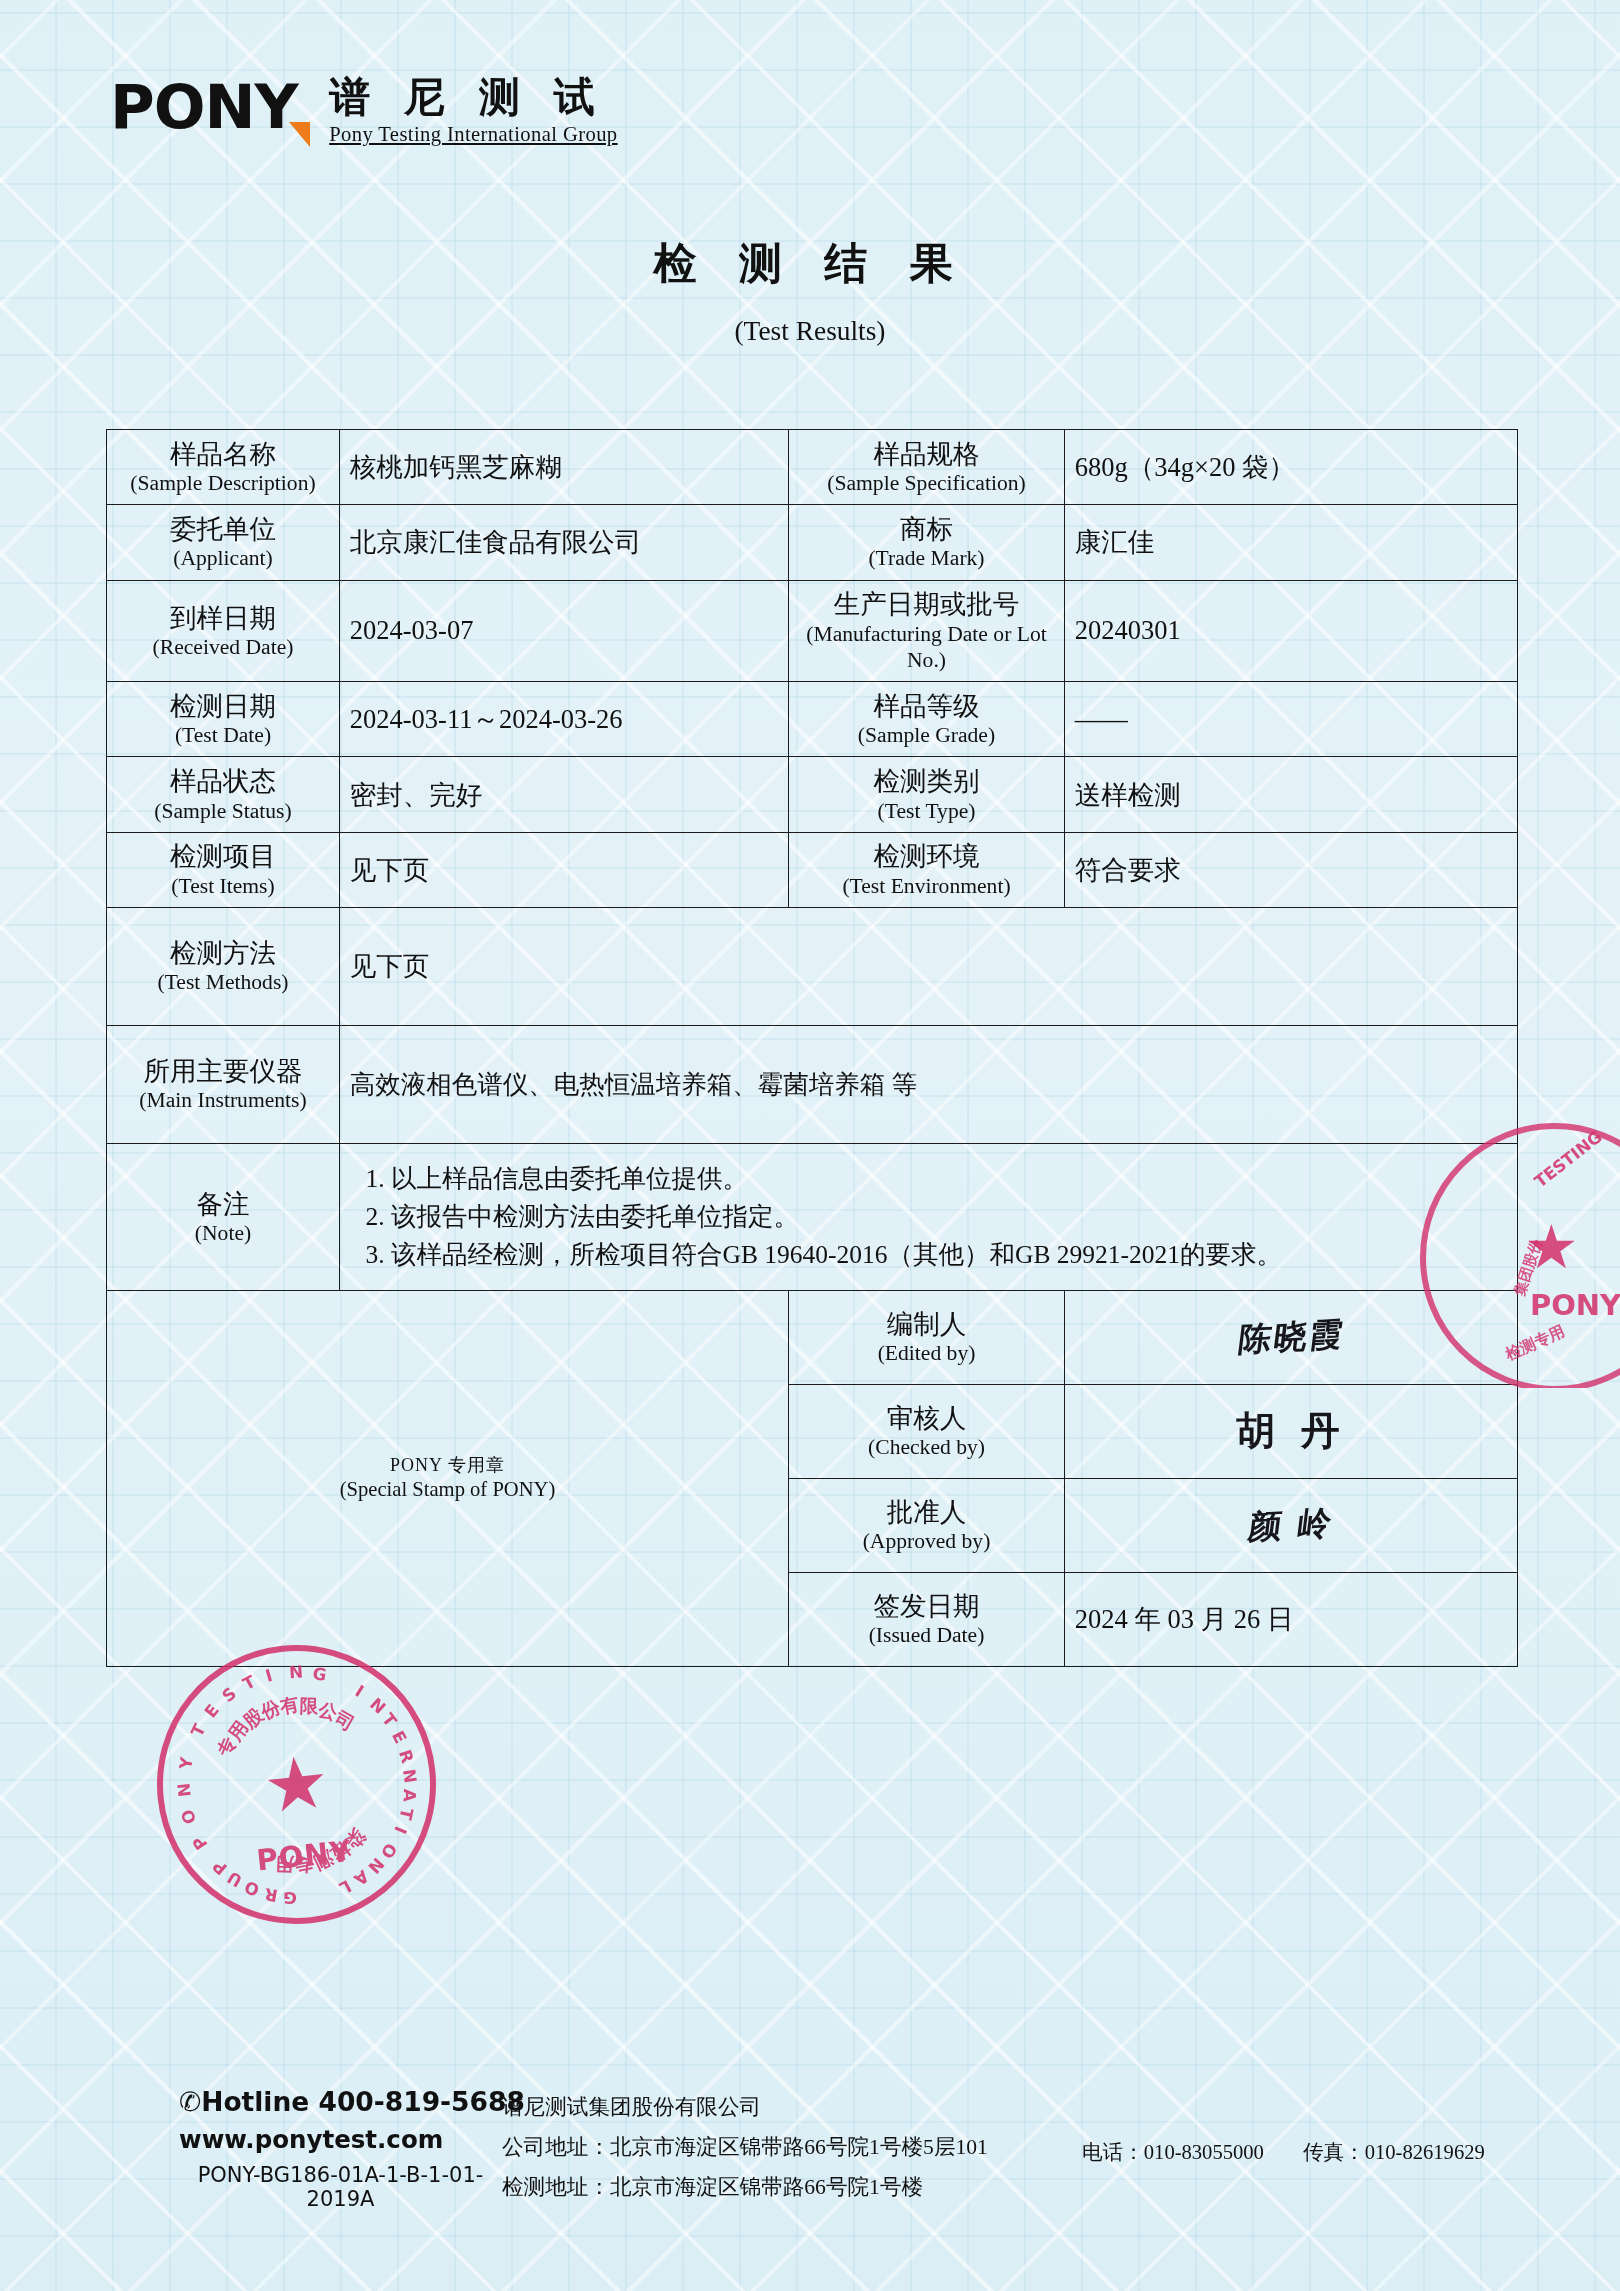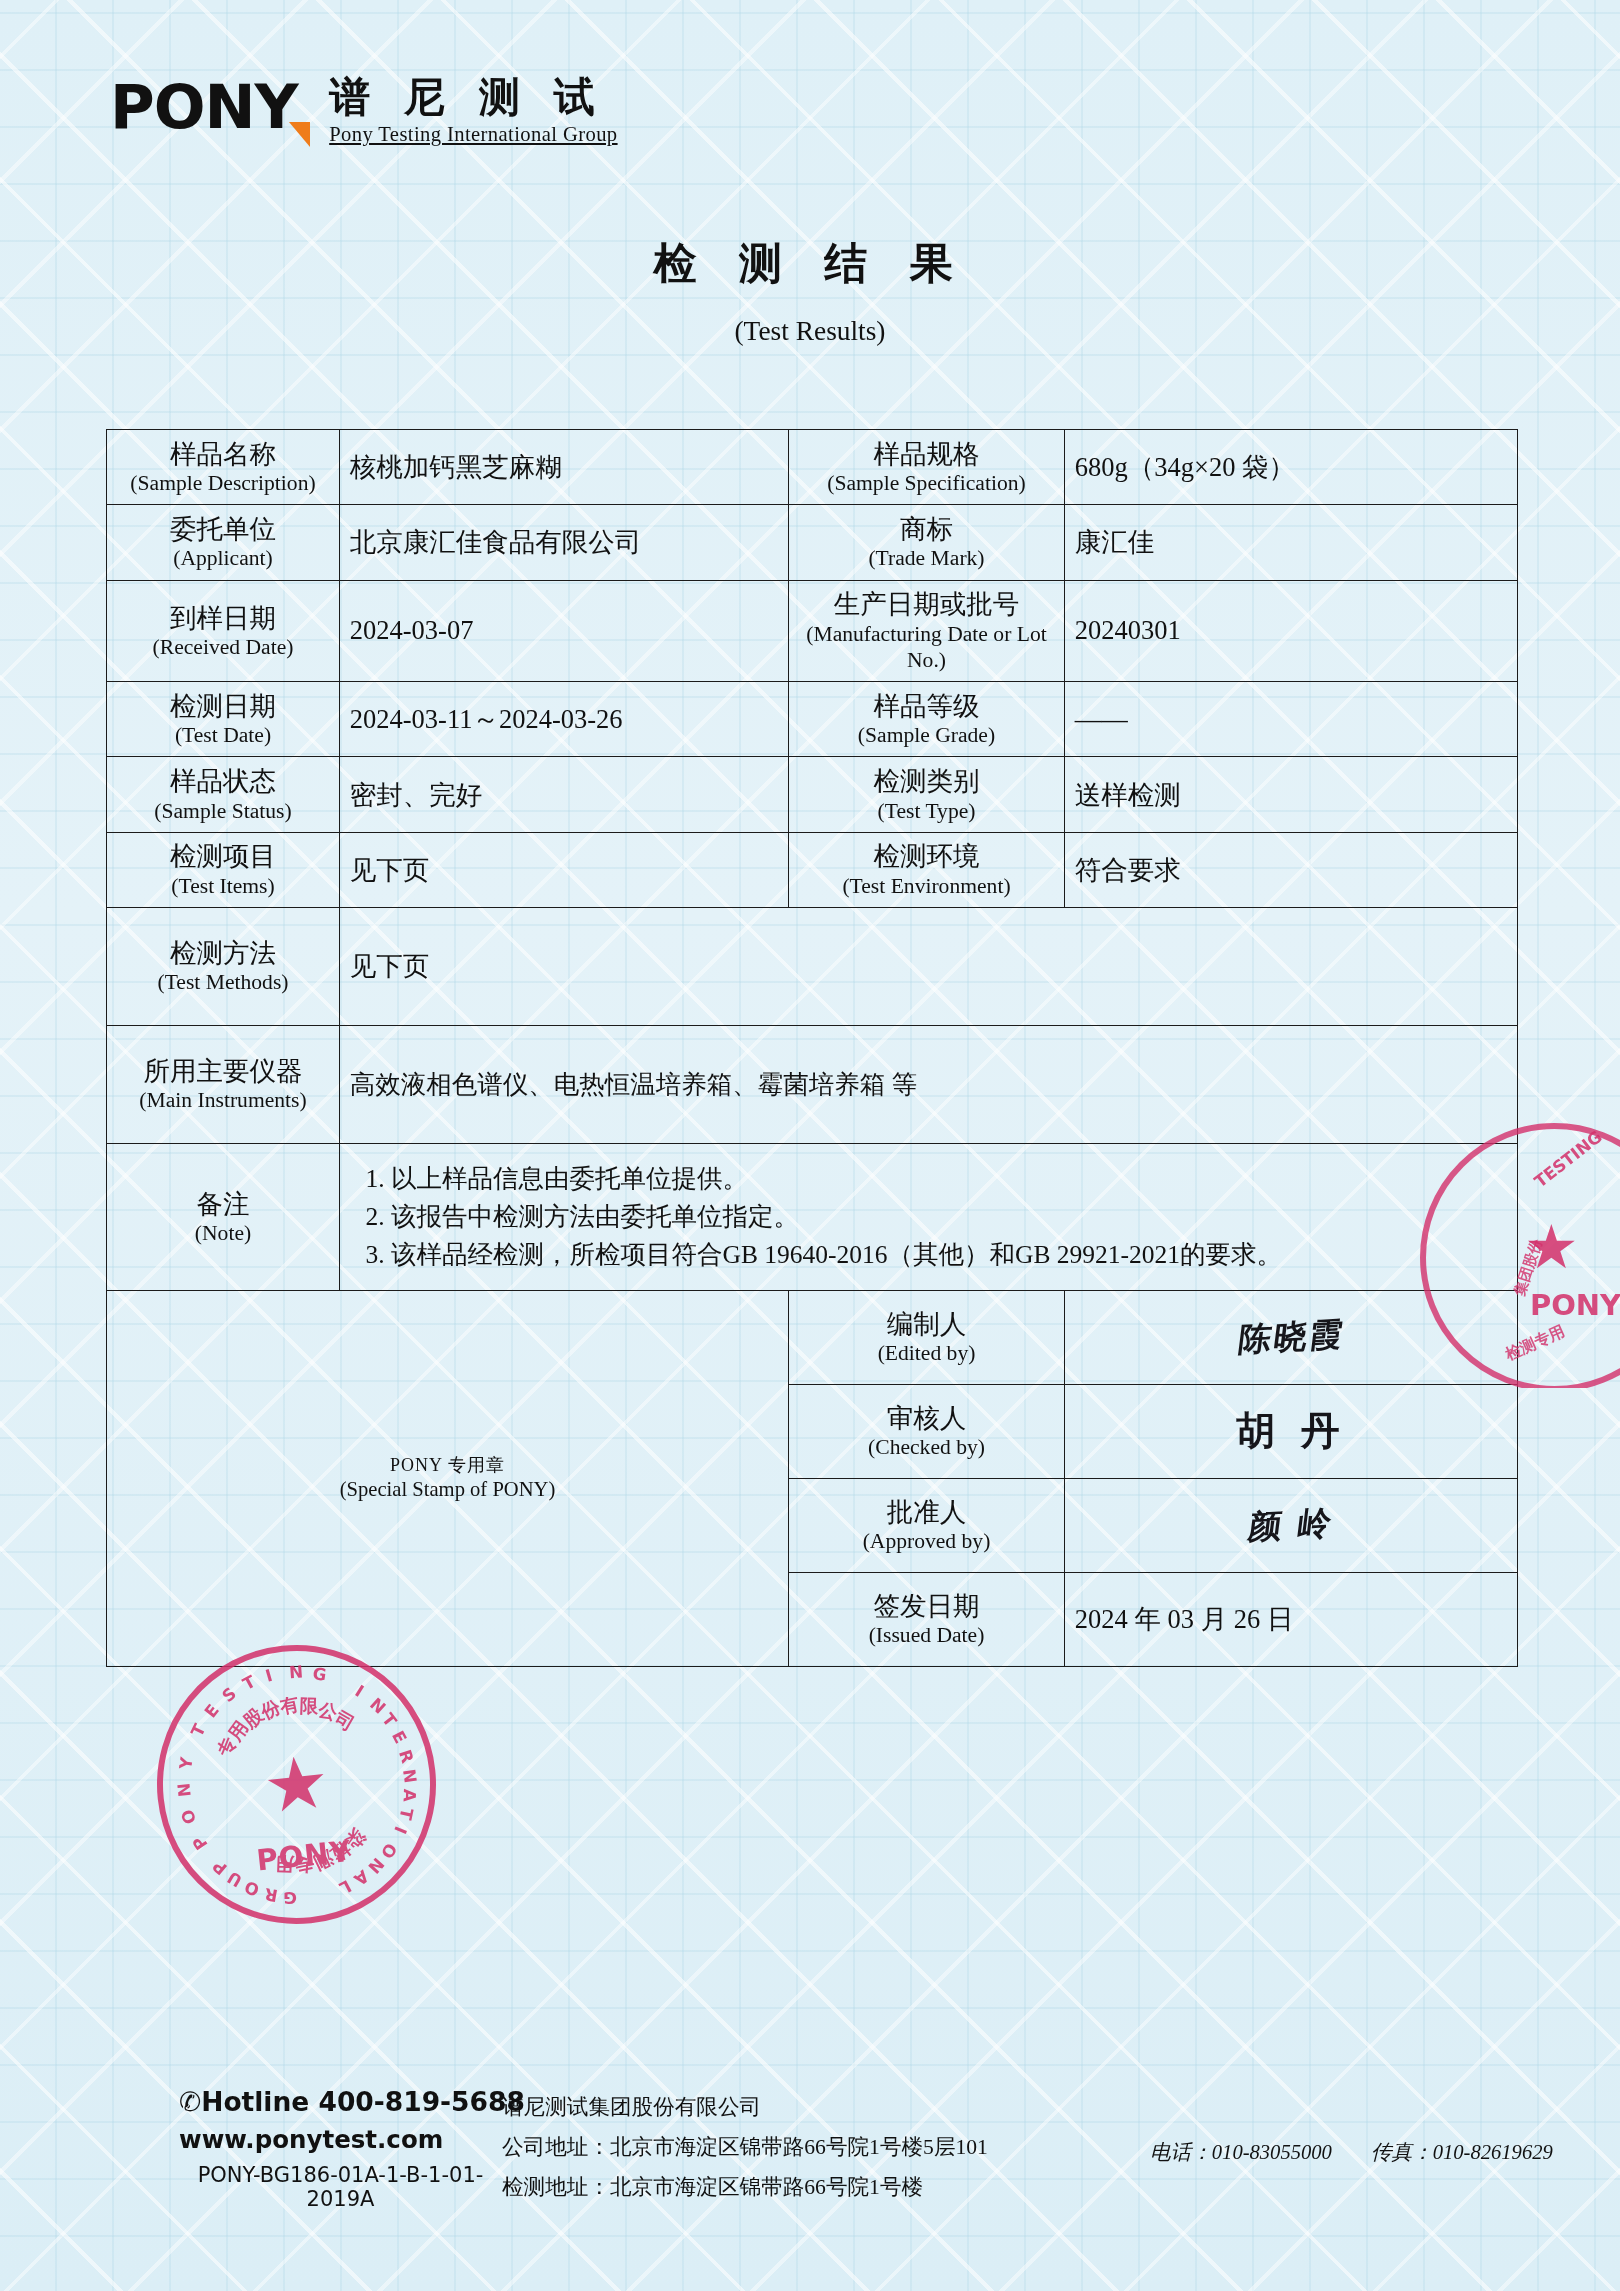--- a/index.html
+++ b/index.html
@@ -366,26 +366,25 @@
   }
   .f-mid {
     position: absolute;
     left: 392px;
     top: 2px;
     font-size: 21.6px;
     line-height: 1.85;
   }
   .f-right {
     position: absolute;
-    left: 1040px;
+    left: 972px;
     top: 47px;
     font-size: 20.6px;
     line-height: 1.85;
     white-space: nowrap;
-    font-style: italic;
   }
   .f-right span.gap { display: inline-block; width: 39px; }
 </style>
 </head>
 <body>
 
 <div class="page">
   <div class="sheet">
 
     <div class="header">

